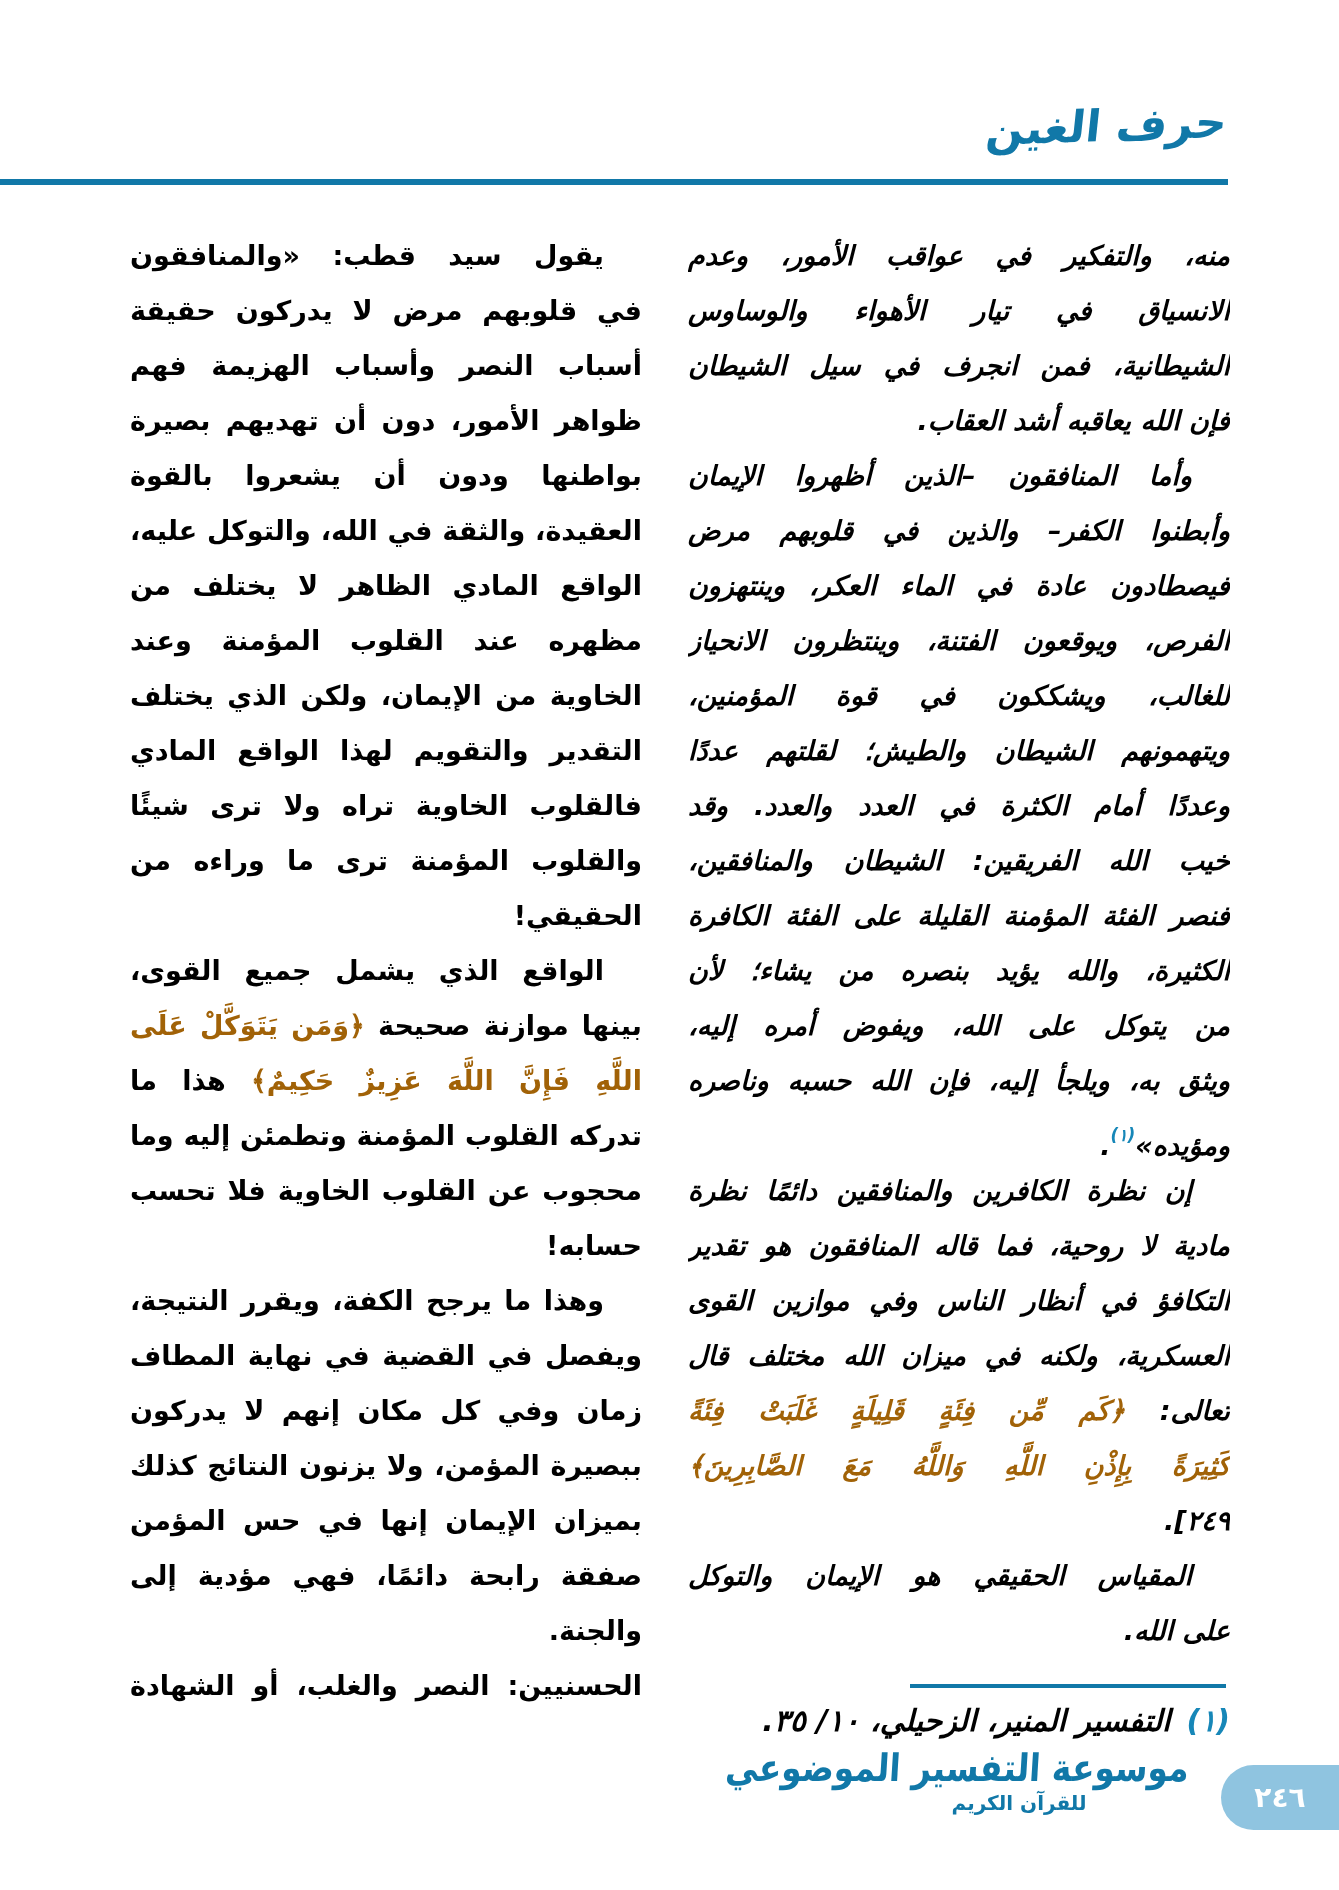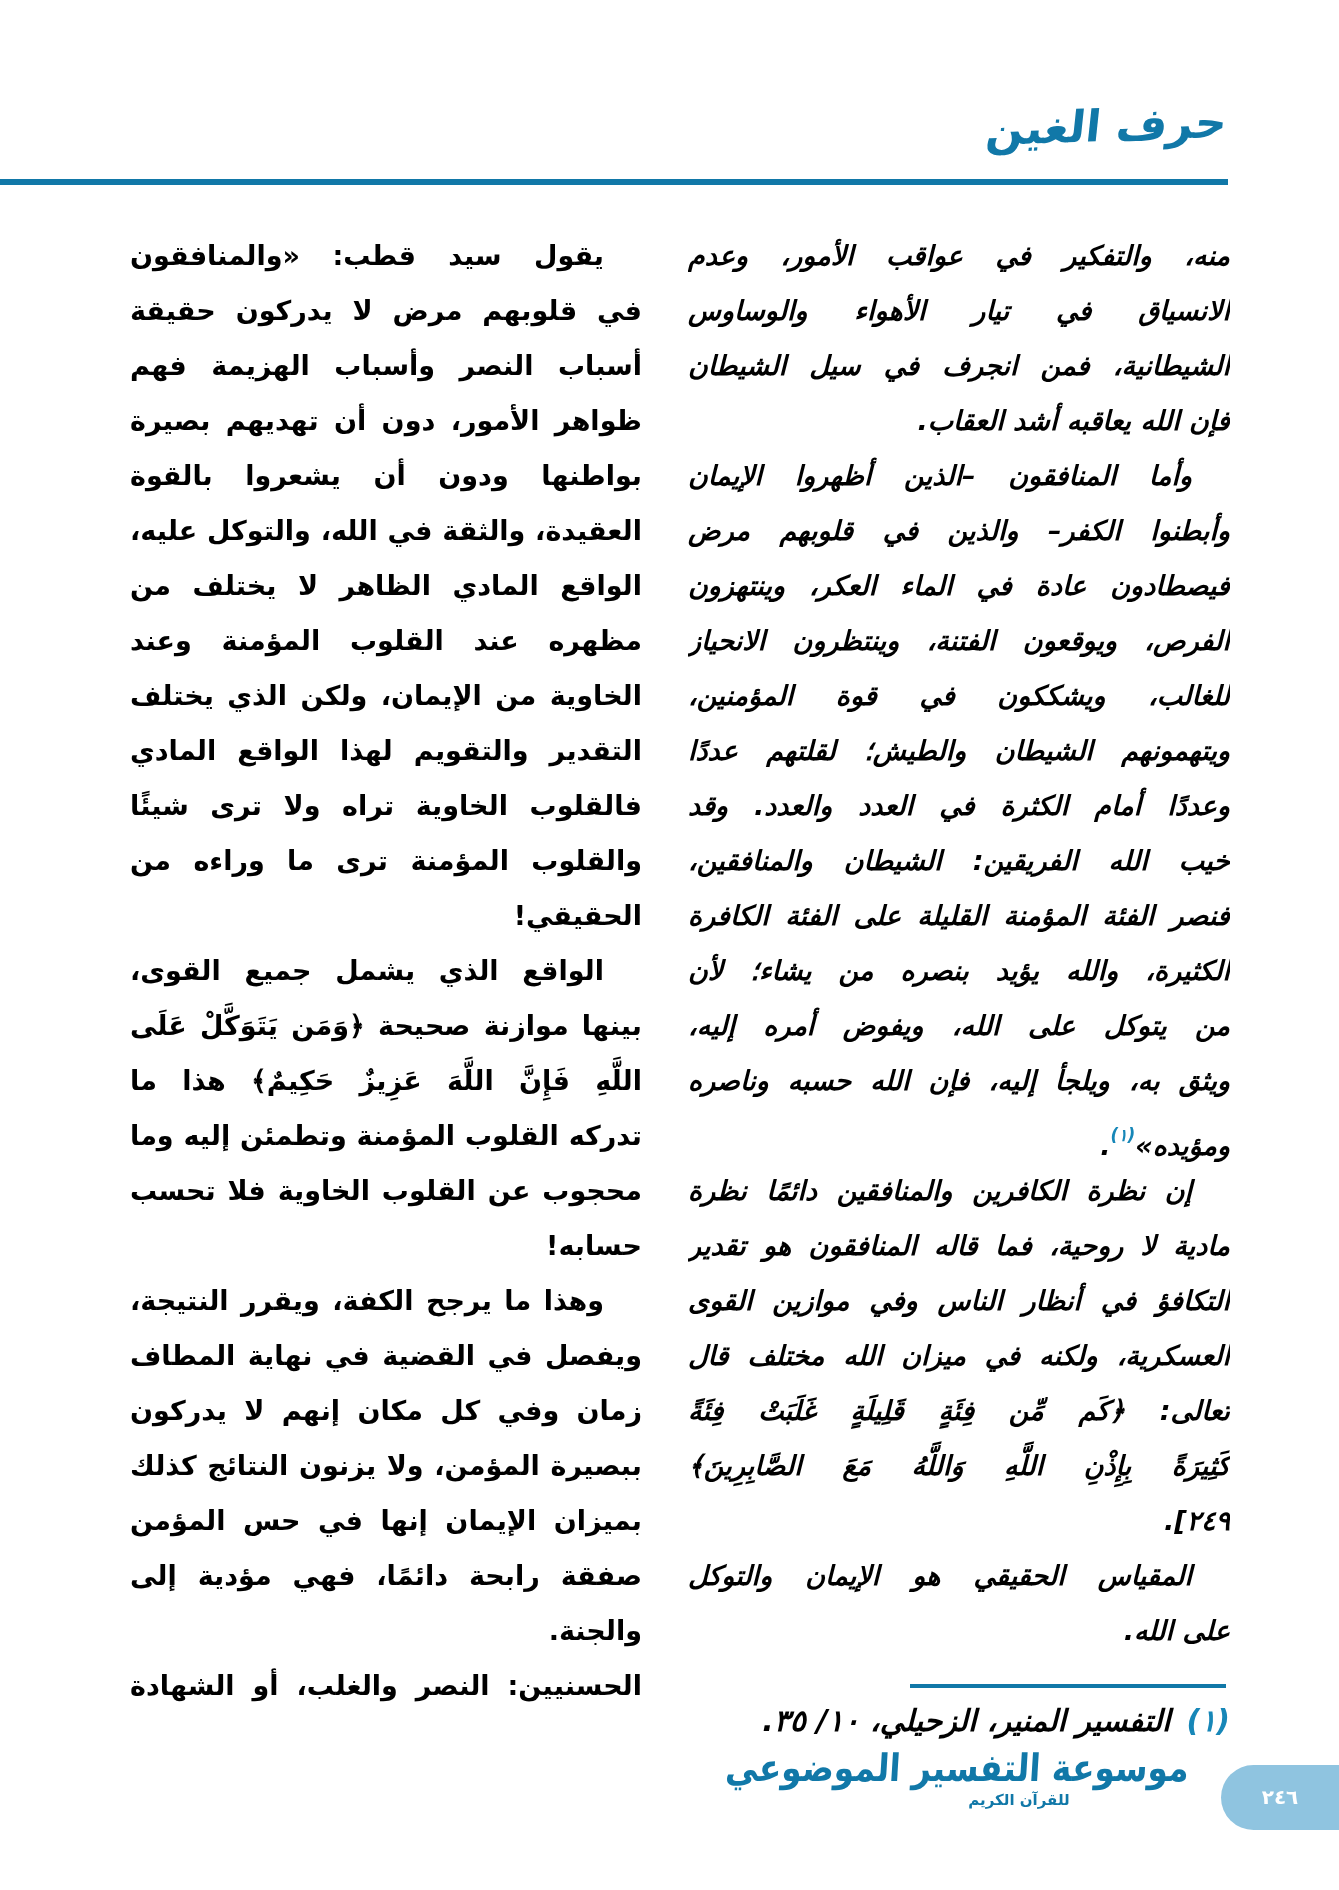--- a/index.html
+++ b/index.html
@@ -42,21 +42,21 @@
     overflow:hidden;
     white-space:nowrap;
   }
   .ln.j{
     white-space:normal;
     text-align:justify;
     text-align-last:justify;
   }
   .ln.ind{padding-right:38px;}
   .seg-n{color:#000;text-align:center;}
-  .seg-q{color:#000000;}
+  .seg-q{color:#a16207;}
   .seg-s{
     color:#1787B8;
     font-size:17px;
     vertical-align:14px;
   }
   
   .fn-rule{
     width:316px;height:4px;background:#1178A8;
     margin:26px 4px 0 auto;
   }
@@ -74,29 +74,29 @@
     text-align:center;
     color:#1178A8;
     font-weight:bold;
   }
   .logo-title{
     font-size:33px;
     transform:scaleY(1.15) skewX(-4deg);
     white-space:nowrap;
   }
   .logo-subtitle{
-    font-size:15px;margin-top:4px;
+    font-size:20px;margin-top:4px;
   }
   .page-number-pill{
     position:absolute;top:1765px;right:0;
     width:118px;height:65px;
     background:#8FC4E0;
     border-radius:33px 0 0 33px;
     color:#ffffff;
-    font-size:20px;font-weight:bold;
+    font-size:28px;font-weight:bold;
     line-height:65px;text-align:center;
   }
 </style>
 </head>
 <body>
 
 <div class="page">
 
   <div class="chapter-heading">حرف الغين</div>
 

